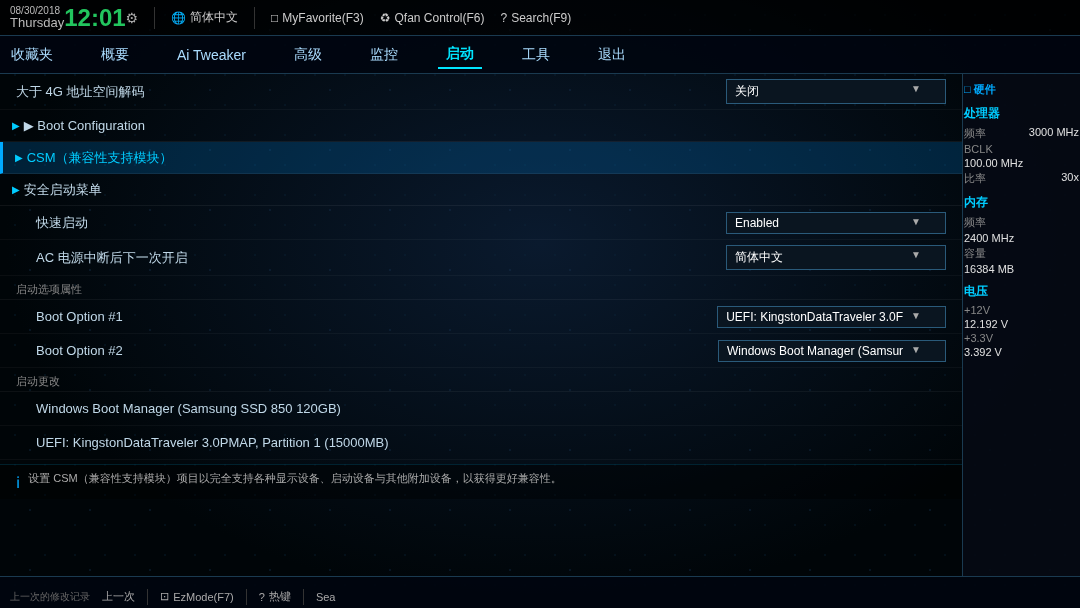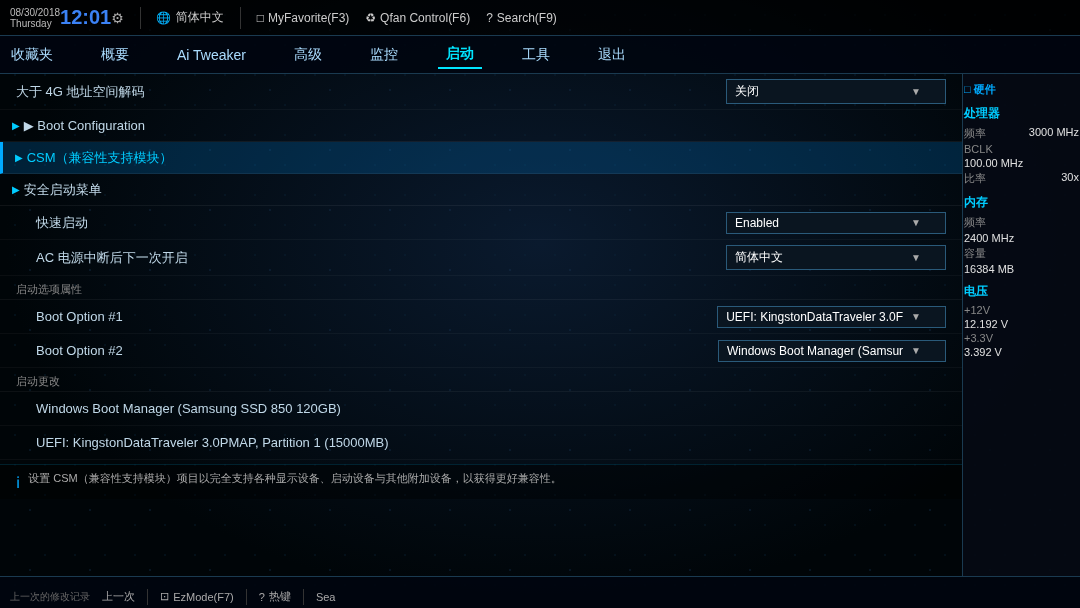--- a/index.html
+++ b/index.html
@@ -44,23 +44,23 @@
       padding: 0 10px;
       gap: 16px;
     }
     .top-bar-datetime {
       display: flex;
       align-items: center;
       color: #fff;
       font-size: 11px;
     }
     .top-bar-time {
-      font-size: 20px;
+      font-size: 24px;
       font-weight: bold;
-      color: #3b82f6;
+      color: #22c55e;
     }
     .top-bar-gear {
       color: #aaa;
       font-size: 14px;
     }
     .top-bar-divider {
       width: 1px;
       height: 22px;
       background: #333;
     }
@@ -160,21 +160,20 @@
     .dropdown-box {
       background: #0a1520;
       border: 1px solid #2a5a7a;
       color: #fff;
       font-size: 12px;
       padding: 3px 24px 3px 8px;
       min-width: 220px;
       position: relative;
       cursor: pointer;
       display: flex;
-      align-items: center;
       justify-content: space-between;
     }
     .dropdown-box .dd-arrow {
       color: #aaa;
       font-size: 10px;
       margin-left: 8px;
     }
 
     .sub-section-label {
       color: #888;
@@ -245,21 +244,21 @@
       color: #666;
       font-size: 10px;
     }
 
     .top-bar-date-col {
       display: flex;
       flex-direction: column;
       line-height: 1.1;
     }
     .top-bar-date-col .date { font-size: 10px; color: #bbb; }
-    .top-bar-date-col .day { font-size: 10px; color: #bbb; }
+    .top-bar-date-col .day { font-size: 13px; color: #bbb; }
   </style>
 </head>
 <body>
 
 <div class="bg"></div>
 
 <div class="top-bar">
   <div class="top-bar-datetime">
     <div class="top-bar-date-col">
       <span class="date">08/30/2018</span>

